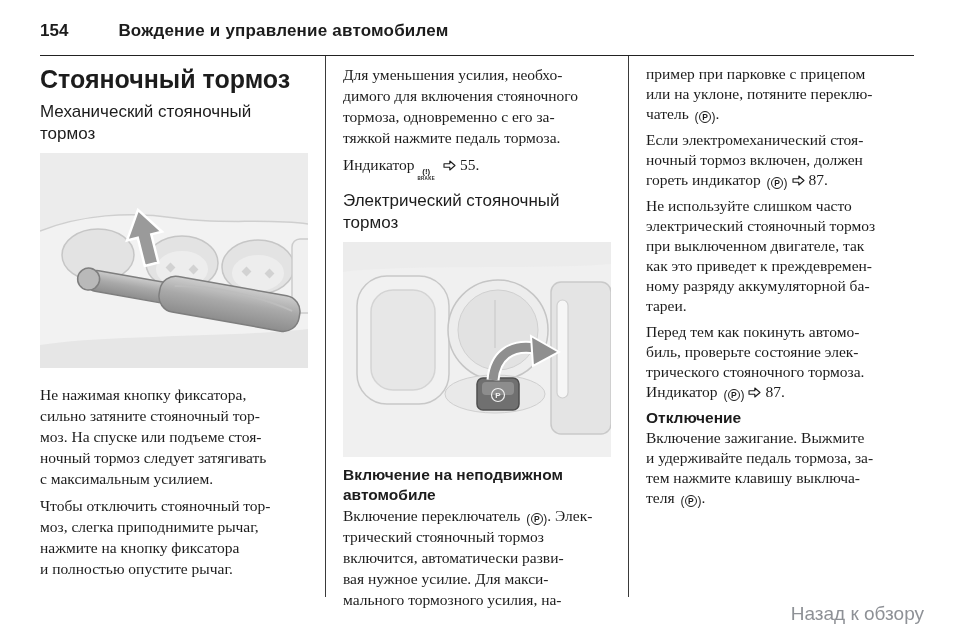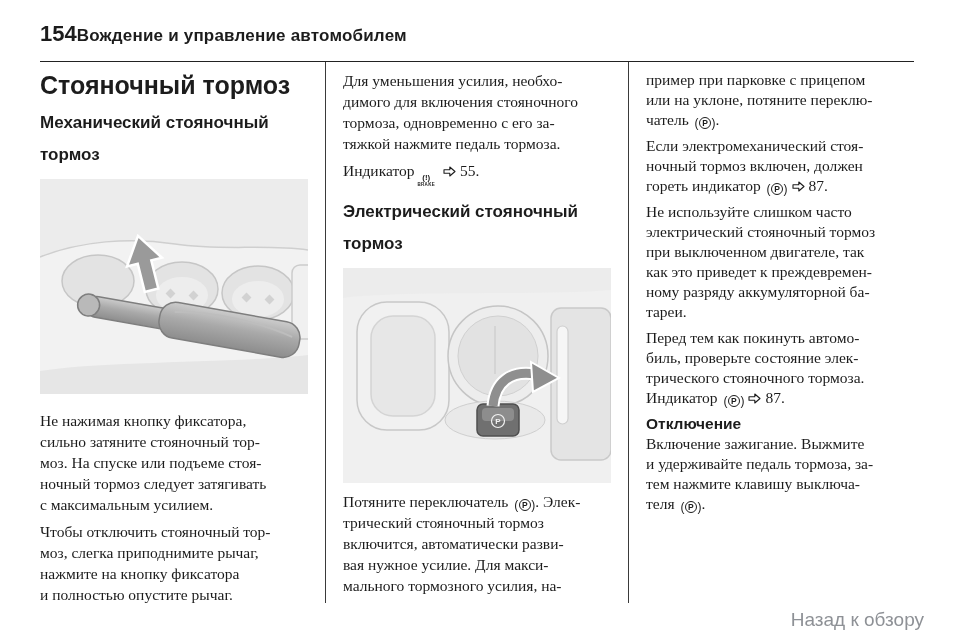--- a/index.html
+++ b/index.html
@@ -2,31 +2,31 @@
 <html><head>
 <meta charset="utf-8">
 <style>
   * { margin:0; padding:0; box-sizing:border-box; }
   html,body { width:954px; height:638px; background:#ffffff; overflow:hidden;
               font-family:"Liberation Sans","DejaVu Sans",sans-serif; color:#1c1c1c; }
   .page { width:954px; height:638px; position:relative; background:#fff; }
 
   
   .hdr { display:flex; align-items:baseline; padding:21px 40px 0 40px; }
-  .hdr .num { font-size:22px; font-weight:bold;text-align:center; }
-  .hdr .chapter { font-size:17px; font-weight:bold; letter-spacing:0.2px; }
+  .hdr .num { font-size:17px; font-weight:bold;text-align:center; }
+  .hdr .chapter { font-size:17px; font-weight:bold; margin-left:50px; letter-spacing:0.2px; }
   .hrule { height:0; border-top:1.5px solid #222; margin:14px 40px 0 40px; }
 
   
   .columns { display:flex; justify-content:space-between; padding:0 40px; height:541px; }
   .col { width:268px; padding-top:8px; }
   .vrule { width:1.5px; background:#3a3a3a; }
 
   h1 { font-size:25px; line-height:26px; font-weight:bold; margin-top:2px; }
-  h2 { font-size:17px; line-height:32px; font-weight:bold; margin-top:9px; white-space:pre; }
+  h2 { font-size:17px; line-height:22px; font-weight:normal; margin-top:9px; white-space:pre; }
   h3 { font-size:15.5px; line-height:20px; font-weight:bold; white-space:pre; margin-top:2px; }
   p  { font-size:15.5px; line-height:21px; margin-bottom:6px; }
   .pre { white-space:pre;font-family:Liberation Serif, serif; }
   .c3 p { line-height:20px; }
 
   figure { width:268px; height:215px; margin-top:8px; margin-bottom:8px; }
   figure svg { display:block; width:268px; height:215px; }
   .col .after-fig { margin-top:0; }
   .c1 p:first-of-type { margin-top:16px; }
 
@@ -151,22 +151,24 @@
           <rect x="134" y="136" width="42" height="32" rx="6" fill="#707070" stroke="#4f4f4f" stroke-width="1.5"></rect>
           <rect x="139" y="140" width="32" height="13" rx="4" fill="#8d8d8d"></rect>
           <circle cx="155" cy="153" r="6.5" fill="none" stroke="#f2f2f2" stroke-width="1.2"></circle>
           <text x="155" y="156" font-size="8" fill="#f2f2f2" text-anchor="middle" font-weight="bold">P</text>
           <path d="M150,138 C152,114 168,102 192,106" fill="none" stroke="#ffffff" stroke-width="13"></path>
           <path d="M150,138 C152,114 168,102 192,106" fill="none" stroke="#8f8f8f" stroke-width="9"></path>
           <polygon points="188,94 216,110 190,124" fill="#8f8f8f" stroke="#ffffff" stroke-width="2"></polygon>
         </svg>
       </figure>
 
-
-      <p><span class="pre">Потяните переключатель </span><span class="epb">
+      <h3 class="after-fig">Включение на неподвижном
+автомобиле</h3>
+
+      <p><span class="pre">Включение переключатель </span><span class="epb">
             <span class="epb-paren">(</span>
             <span class="epb-circ">P</span>
             <span class="epb-paren">)</span>
           </span><span class="pre">. Элек-
 трический стояночный тормоз
 включится, автоматически разви-
 вая нужное усилие. Для макси-
 мального тормозного усилия, на-</span></p>
     </section>
 

